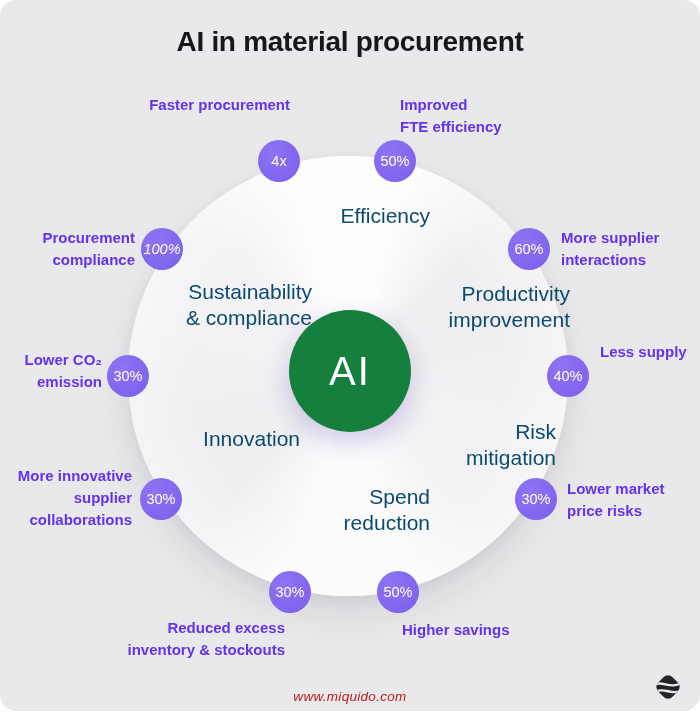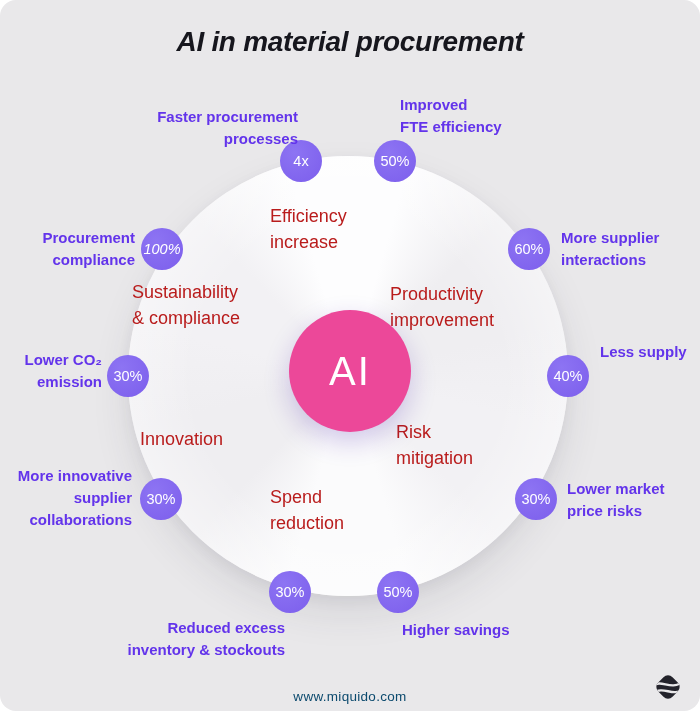--- a/index.html
+++ b/index.html
@@ -7,21 +7,21 @@
     width:700px;height:722px;position:relative;background:#ffffff;
     font-family:"Liberation Sans","DejaVu Sans",sans-serif;
     overflow:hidden;
   }
   .card{
     position:absolute;left:0;top:0;width:700px;height:711px;
     background:#e9e8ea;border-radius:16px;
   }
   .title{
     position:absolute;left:0;top:26px;width:700px;text-align:center;
-    font-size:28px;font-weight:700;color:#16161d;letter-spacing:-0.3px;margin:0;font-style:italic;
+    font-size:28px;font-weight:700;color:#16161d;letter-spacing:-0.3px;margin:0;
   }
   
   .wheel{
     position:absolute;left:128px;top:156px;width:440px;height:440px;border-radius:50%;
     background:conic-gradient(from 0deg,
       #fdfdfe 0deg,#fdfdfe 16deg,
       #efeef1 44deg,#efeef1 76deg,
       #f2f1f4 104deg,#f2f1f4 136deg,
       #fbfbfc 164deg,#fbfbfc 196deg,
       #efeef1 224deg,#efeef1 256deg,
@@ -29,81 +29,80 @@
       #fdfdfe 344deg,#fdfdfe 360deg);
     box-shadow:0 18px 38px rgba(52,48,72,0.10),0 5px 14px rgba(52,48,72,0.06);
   }
   .wheel::after{
     content:"";position:absolute;inset:0;border-radius:50%;
     background:radial-gradient(circle at 50% 50%,
       rgba(255,255,255,0) 50%,rgba(255,255,255,0.45) 76%,rgba(255,255,255,0.12) 100%);
   }
   .ai-circle{
     position:absolute;left:289px;top:310px;width:122px;height:122px;border-radius:50%;
-    background:#ec4899;display:flex;align-items:center;justify-content:center;
+    background:#15803d;display:flex;align-items:center;justify-content:center;
     box-shadow:0 10px 26px rgba(64,22,168,0.22);
   }
   .ai-circle span{color:#ffffff;font-size:40px;font-weight:400;letter-spacing:2px;}
   
   .seg{
-    position:absolute;text-align:left;font-size:18px;line-height:26px;
-    font-weight:500;color:#b91c1c;
+    position:absolute;text-align:right;font-size:21px;line-height:26px;
+    font-weight:500;color:#0c4a6e;
   }
   .seg-efficiency{left:270px;top:203px;width:160px;}
   .seg-productivity{left:390px;top:281px;width:180px;}
   .seg-risk{left:396px;top:419px;width:160px;}
   .seg-spend{left:270px;top:484px;width:160px;}
   .seg-innovation{left:140px;top:426px;width:160px;}
   .seg-sustainability{left:132px;top:279px;width:180px;}
   
   .badge{
     position:absolute;width:42px;height:42px;border-radius:50%;
     background:radial-gradient(circle at 35% 30%,#8d74f3,#7c5eec);
     display:flex;align-items:center;justify-content:center;
     color:#ffffff;font-size:14.5px;font-weight:500;
   }
-  .b1{left:280px;top:140px;}  .b2{left:374px;top:140px;}
+  .b1{left:258px;top:140px;}  .b2{left:374px;top:140px;}
   .b3{left:508px;top:228px;}  .b4{left:547px;top:355px;}
   .b5{left:515px;top:478px;}  .b6{left:377px;top:571px;}
   .b7{left:269px;top:571px;}  .b8{left:140px;top:478px;}
   .b9{left:107px;top:355px;}  .b10{left:141px;top:228px;font-style:italic;}
   
   .co{
     position:absolute;font-size:15px;line-height:22px;font-weight:600;color:#6334eb;
   }
   .co.right{text-align:right;}
-  .t1{left:118px;top:94px;width:180px;margin-top:12px;}
+  .t1{left:110px;top:94px;width:180px;}
   .t2{left:400px;top:94px;width:170px;}
   .t3{left:561px;top:227px;width:120px;}
   .t4{left:600px;top:341px;width:100px;}
   .t5{left:567px;top:478px;width:128px;}
   .t6{left:402px;top:619px;width:140px;}
   .t7{left:85px;top:617px;width:200px;}
   .t8{left:2px;top:465px;width:130px;}
   .t9{left:10px;top:349px;width:92px;}
   .t10{left:23px;top:227px;width:112px;}
   
   .site{
     position:absolute;left:0;top:689px;width:700px;text-align:center;
-    font-size:13.5px;color:#0c4a6e;letter-spacing:0.3px;
+    font-size:13.5px;color:#b91c1c;letter-spacing:0.3px;font-style:italic;
   }
   .logo{position:absolute;left:651px;top:670px;width:34px;height:34px;}
 </style>
 </head>
 <body>
 
 <div class="card">
 
   <h1 class="title">AI in material procurement</h1>
 
   <div class="wheel"></div>
 
   <div class="seg seg-efficiency">
     <div>Efficiency</div>
-    <div>increase</div>
   </div>
   <div class="seg seg-productivity">
     <div>Productivity</div>
     <div>improvement</div>
   </div>
   <div class="seg seg-risk">
     <div>Risk</div>
     <div>mitigation</div>
   </div>
   <div class="seg seg-spend">
@@ -148,21 +147,20 @@
     </div>
   <div class="badge b9">
       <span>30%</span>
     </div>
   <div class="badge b10">
       <span>100%</span>
     </div>
 
   <div class="co right t1">
     <div>Faster procurement</div>
-    <div>processes</div>
   </div>
   <div class="co t2">
     <div>Improved</div>
     <div>FTE efficiency</div>
   </div>
   <div class="co t3">
     <div>More supplier</div>
     <div>interactions</div>
   </div>
   <div class="co t4">

